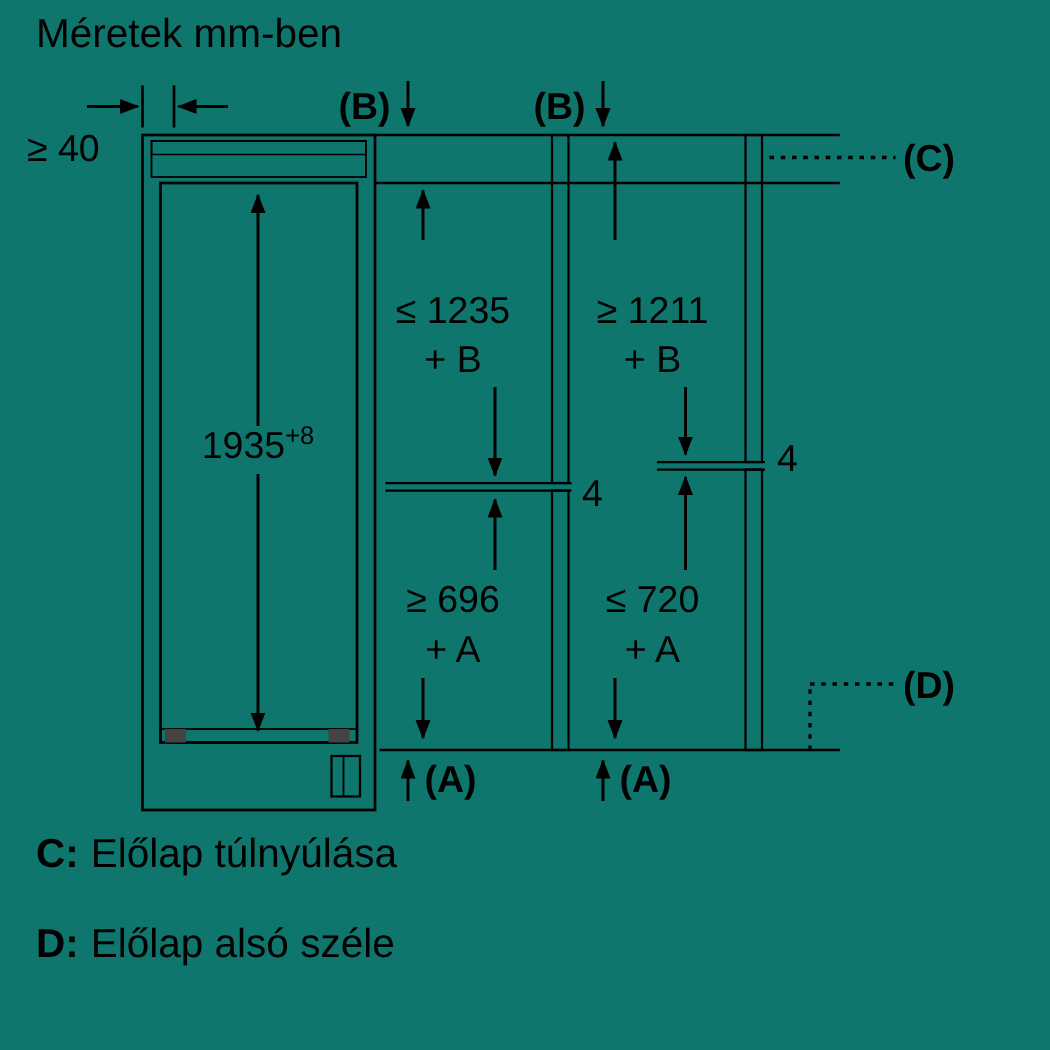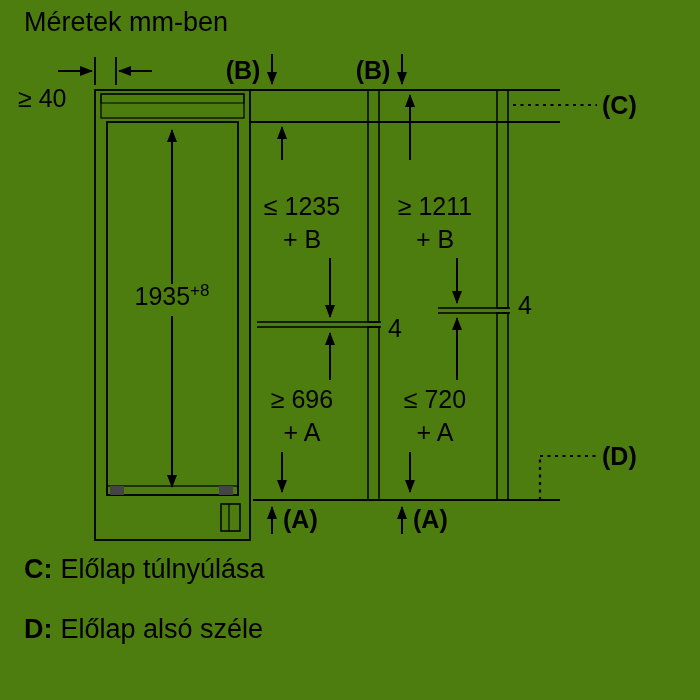--- a/index.html
+++ b/index.html
@@ -1,20 +1,20 @@
 <!DOCTYPE html>
 <html><head>
 <meta charset="utf-8">
 <style>
   html, body { margin: 0; padding: 0; background: #fff; }
   .canvas {
     position: relative;
     width: 700px;
     height: 700px;
-    background: #4d7c0f;
+    background: #0f766e;
     font-family: "Liberation Sans", sans-serif;
   }
   svg { display: block; }
   svg text {
     fill: #000;
     font-family: "Liberation Sans", sans-serif;
   }
   .t-title   { font-size: 27px; }
   .t-dim     { font-size: 25px; }
   .t-label   { font-size: 25px; font-weight: bold; }

